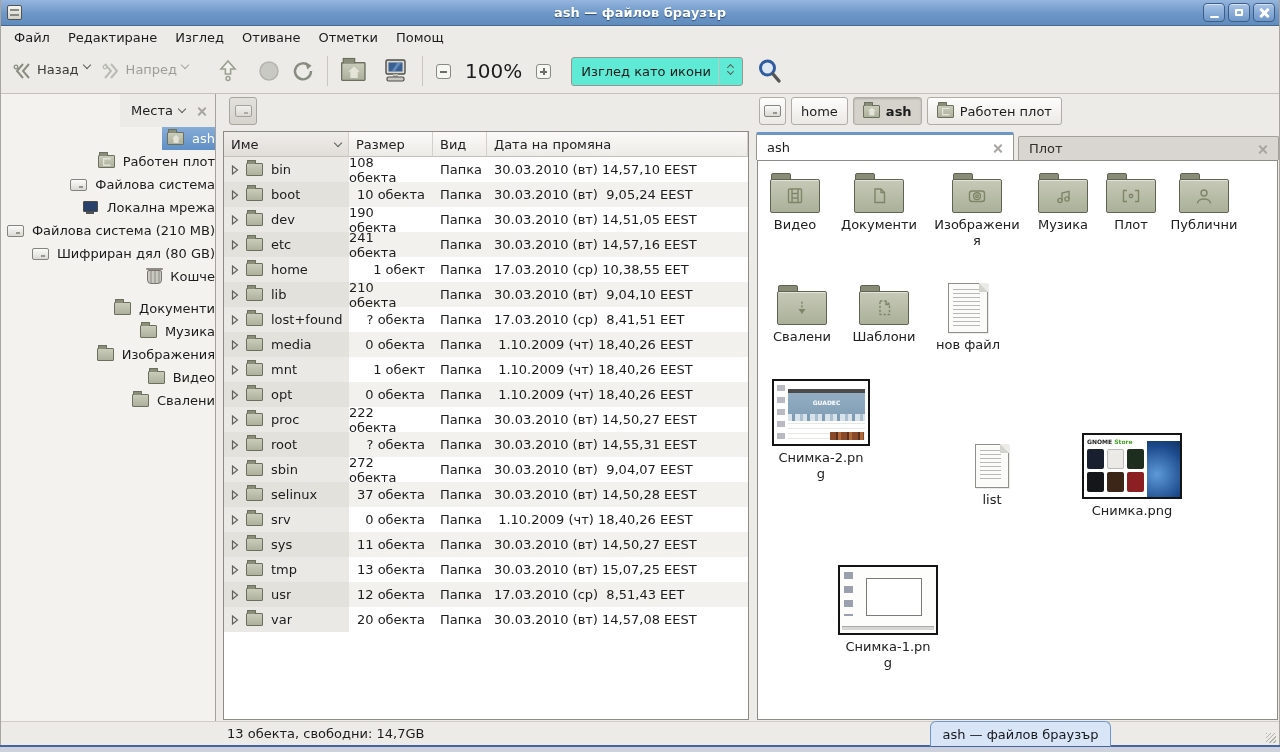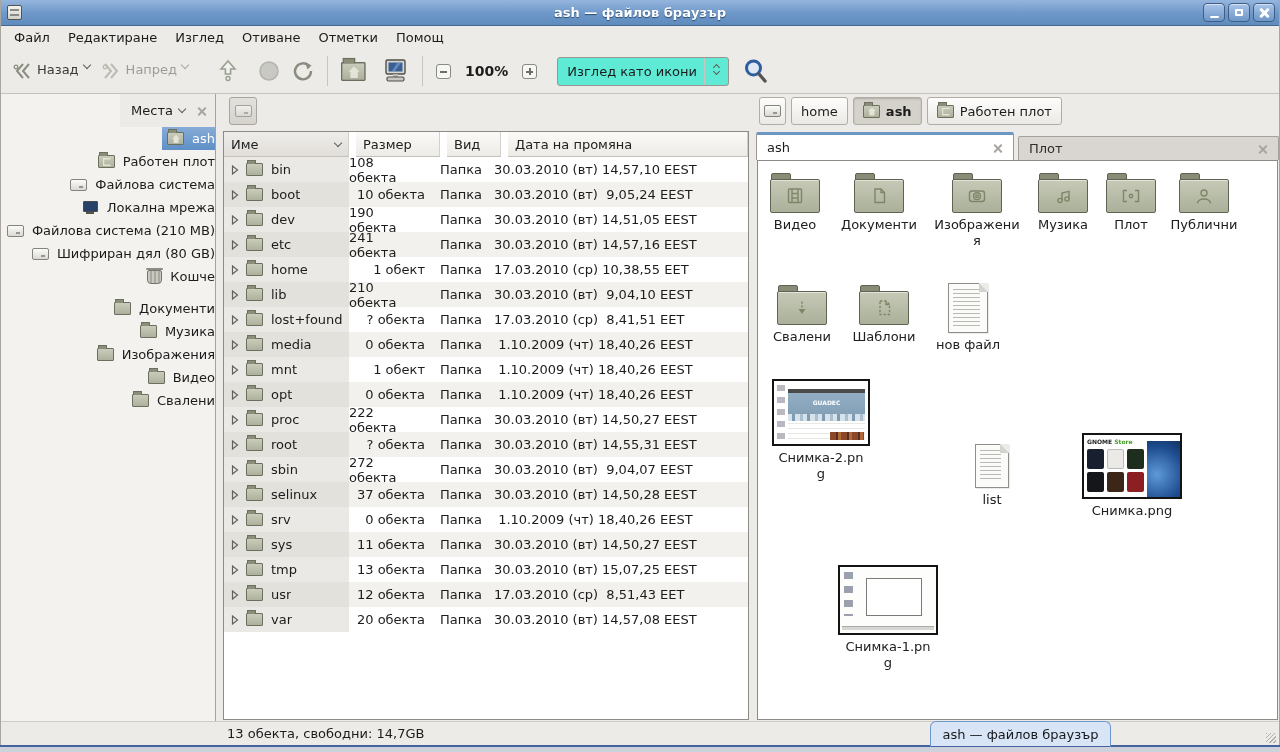--- a/index.html
+++ b/index.html
@@ -36,21 +36,21 @@
   .menu-item { padding:2px 9px; cursor:default; }
   .toolbar { height:45px; display:flex; align-items:center; background:#edebe7;
     border-bottom:1px solid #c6c2bb; padding-left:6px; }
   .tbtn { display:flex; align-items:flex-start; gap:5px; padding:4px 6px; border-radius:3px; color:#3a3a37; }
   .tbtn.disabled { color:#9d9d98; }
   .tsep { width:1px; height:30px; background:#c9c5bf; margin:0 7px; }
   .chev { display:inline-block; width:6px; height:6px; border-right:1.6px solid #5c5c58;
     border-bottom:1.6px solid #5c5c58; transform:rotate(45deg); margin-bottom:3px; }
   .chev.dim { border-color:#a6a6a0; }
   .chev.up { transform:rotate(225deg); margin-bottom:-3px; }
-  .zoom-level { margin:12px 8px; font-size:14px;font-weight:bold; }
+  .zoom-level { margin:12px 8px; font-size:20px; }
   .zbox { width:15px; height:15px; border:1px solid #8a8a84; border-radius:3px; background:#f6f6f2;
     position:relative; }
   .zbox::before { content:''; position:absolute; left:3px; top:6px; width:7px; height:2px; background:#6e6e68; }
   .zbox.plus::after { content:''; position:absolute; left:5.5px; top:3.5px; width:2px; height:7px; background:#6e6e68; }
   .combo { width:172px; height:29px; background:#5eead4; border:1px solid #9a968f; border-radius:3px;
     margin-left:14px; display:flex; align-items:center; }
   .combo-label { flex:1; padding-left:9px; }
   .combo-arrows { width:24px; height:100%; border-left:1px solid #c9c5bf; display:flex;
     flex-direction:column; align-items:center; justify-content:center; gap:2px; }
   .combo-arrows .chev { width:5px; height:5px; }
@@ -92,21 +92,21 @@
     background:#8e8c85; border-radius:1px; }
 
   
   .midpane { width:535px; position:relative; background:#edebe7; }
   .root-btn { position:absolute; left:13px; top:3px; width:28px; height:28px; border:1px solid #a8a49e;
     border-radius:3px; background:linear-gradient(#e3e1dc,#d6d3cd); display:flex; align-items:center;
     justify-content:center; }
   .root-btn .mdrive { opacity:.65; }
   .treeview { position:absolute; left:7px; right:2px; top:37px; bottom:1px; background:#fff;
     border:1px solid #8e8b86; overflow:hidden; }
-  .tree-head { display:flex; height:25px;gap:7px; }
+  .tree-head { display:flex; height:25px; }
   .th { display:flex; align-items:center; padding:0 7px; border-right:1px solid #d3d0ca;
     border-bottom:1px solid #c6c2bb; background:linear-gradient(#fbfaf8,#edebe6); color:#222; }
   .th.sorted { background:linear-gradient(#efede9,#e1deda); }
   .th-name { width:125px; } .th-size { width:84px; } .th-type { width:54px; } .th-date { flex:1; }
   .th-name .spacer { flex:1; }
   .tree-row { display:flex; height:25px; align-items:stretch; }
   .cell { display:flex; align-items:center; }
   .c-name { width:125px; padding-left:5px; gap:0; }
   .c-size { width:84px; justify-content:flex-end; padding-right:8px; }
   .c-type { width:54px; padding-left:7px; }

